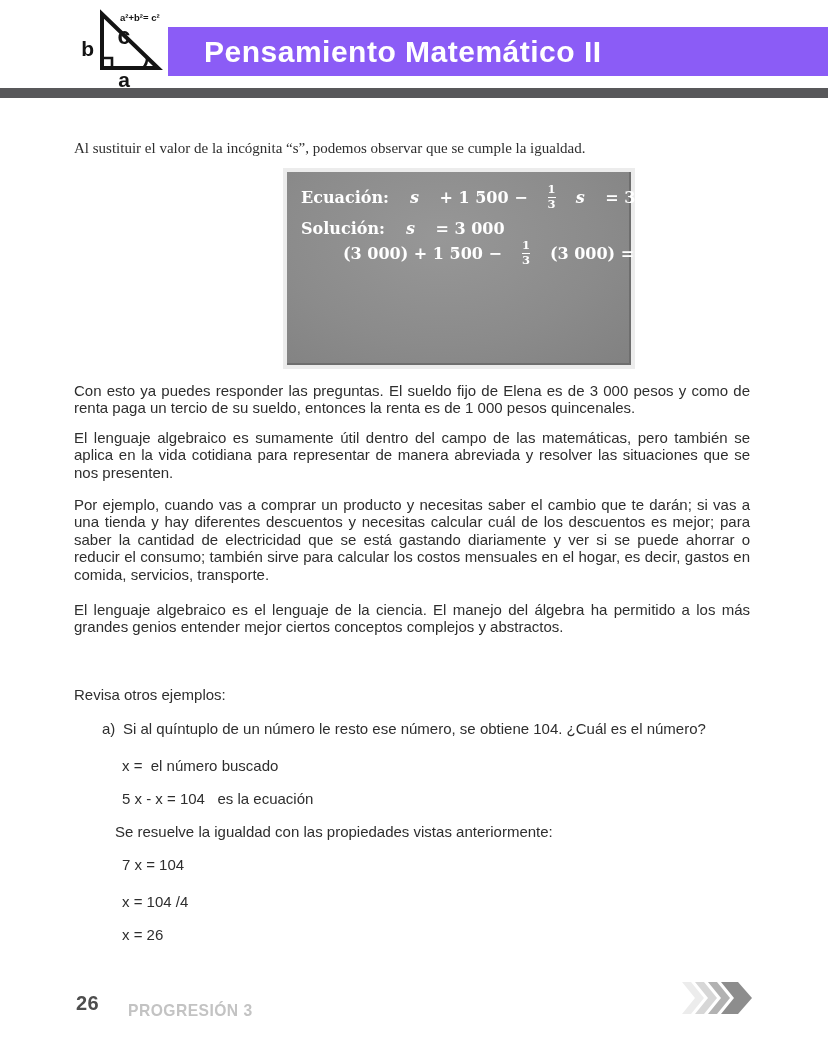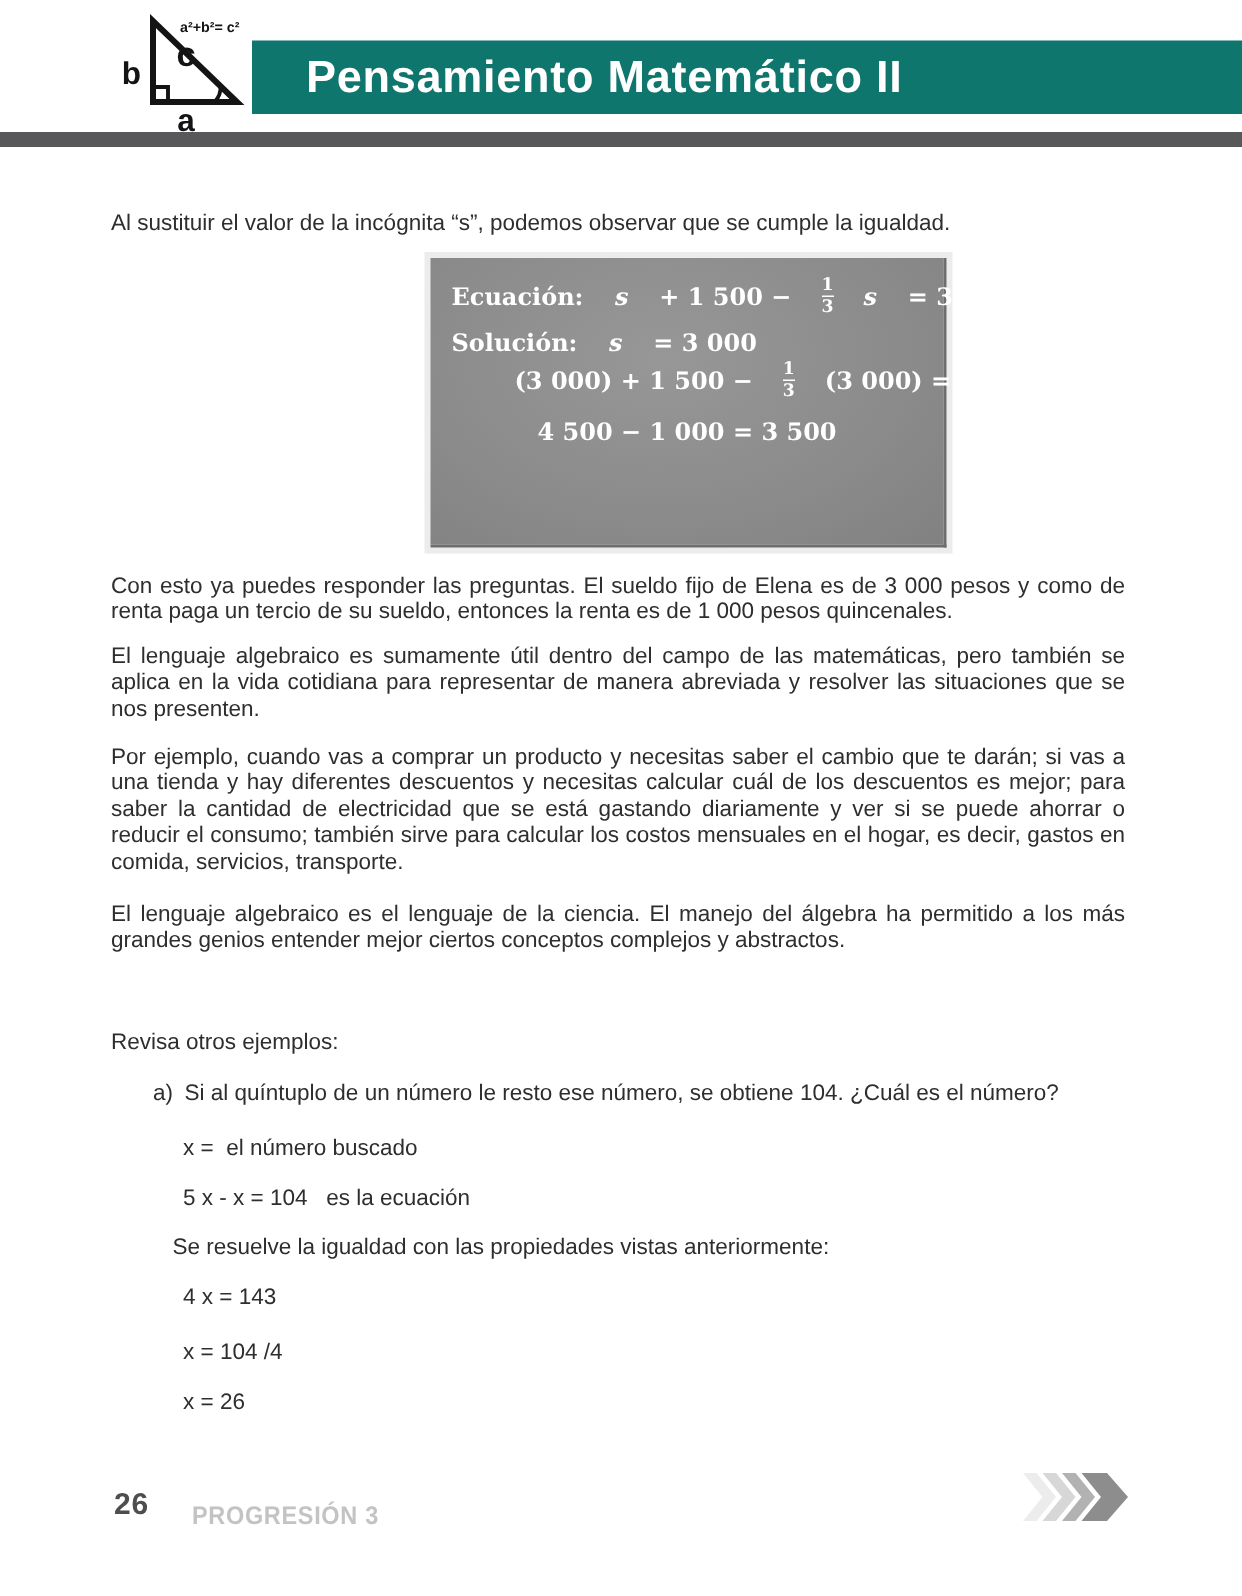--- a/index.html
+++ b/index.html
@@ -4,37 +4,37 @@
 <style>
   html,body { margin:0; padding:0; }
   body {
     width:828px; height:1064px; position:relative; background:#ffffff;
     font-family:"Liberation Sans", sans-serif; overflow:hidden;
     color:#2e2e2e;
   }
   
   .banner {
     position:absolute; left:168px; top:27px; right:0; height:49px;
-    background:#0f766e; color:#ffffff; display:flex; align-items:center;
+    background:#8b5cf6; color:#ffffff; display:flex; align-items:center;
     padding-left:36px; box-sizing:border-box;
   }
   .banner-title { font-size:30px; font-weight:bold; letter-spacing:0.5px; }
   .header-stripe {
     position:absolute; left:0; top:88px; width:828px; height:10px;
     background:#58585a;
   }
   .logo-svg { position:absolute; left:66px; top:4px; }
 
   
   .para {
     position:absolute; left:74px; width:676px; margin:0;
     font-size:15px; line-height:17.4px; text-align:justify;
   }
   .para.noj { text-align:left; }
-  .p-intro  { top:140px; }
+  .p-intro  { top:140px;font-family:Liberation Serif, serif; }
   .p-after1 { top:382px; }
   .p-after2 { top:429px; }
   .p-after3 { top:496px; }
   .p-after4 { top:601px; }
 
   
   .eq-frame {
     position:absolute; left:283px; top:168px; width:352px; height:201px;
     background:#ececec; padding:4px; box-sizing:border-box;
   }
@@ -131,42 +131,39 @@
 
     <div class="eq-row r4">
       <span>(3 000) + 1 500 −</span>
       <span class="frac">
         <span class="num">1</span>
         <span class="den">3</span>
       </span>
       <span>(3 000) = 3 500</span>
     </div>
 
-    <div class="eq-row r5">
-      <span>4 500 − 1 000 = 3 500</span>
-    </div>
 
 
   </div>
 </div>
 
 <p class="para p-after1">Con esto ya puedes responder las preguntas. El sueldo fijo de Elena es de 3 000 pesos y como de renta paga un tercio de su sueldo, entonces la renta es de 1 000 pesos quincenales.</p>
 <p class="para p-after2">El lenguaje algebraico es sumamente útil dentro del campo de las matemáticas, pero también se aplica en la vida cotidiana para representar de manera abreviada y resolver las situaciones que se nos presenten.</p>
 <p class="para p-after3">Por ejemplo, cuando vas a comprar un producto y necesitas saber el cambio que te darán; si vas a una tienda y hay diferentes descuentos y necesitas calcular cuál de los descuentos es mejor; para saber la cantidad de electricidad que se está gastando diariamente y ver si se puede ahorrar o reducir el consumo; también sirve para calcular los costos mensuales en el hogar, es decir, gastos en comida, servicios, transporte.</p>
 <p class="para p-after4">El lenguaje algebraico es el lenguaje de la ciencia. El manejo del álgebra ha permitido a los más grandes genios entender mejor ciertos conceptos complejos y abstractos.</p>
 
 <div class="examples-heading">Revisa otros ejemplos:</div>
 
 <div class="ex-letter">a)</div>
 <div class="ex-question">Si al quíntuplo de un número le resto ese número, se obtiene 104. ¿Cuál es el número?</div>
 
 <div class="ex-line ex-l1">x =  el número buscado</div>
 <div class="ex-line ex-l2">5 x - x = 104   es la ecuación</div>
 <div class="ex-line ex-solve">Se resuelve la igualdad con las propiedades vistas anteriormente:</div>
-<div class="ex-line ex-s1">4 x = 143</div>
+<div class="ex-line ex-s1">7 x = 104</div>
 <div class="ex-line ex-s2">x = 104 /4</div>
 <div class="ex-line ex-s3">x = 26</div>
 
 <div class="page-num">26</div>
 <div class="footer-label">PROGRESIÓN 3</div>
 
 <svg class="chevrons" width="74" height="32" viewBox="0 0 74 32">
   <polygon points="0,0 9,0 22,16 9,32 0,32 13,16" fill="#ececec"></polygon>
   <polygon points="13,0 22,0 35,16 22,32 13,32 26,16" fill="#d7d7d7"></polygon>
   <polygon points="26,0 35,0 48,16 35,32 26,32 39,16" fill="#b2b2b2"></polygon>

